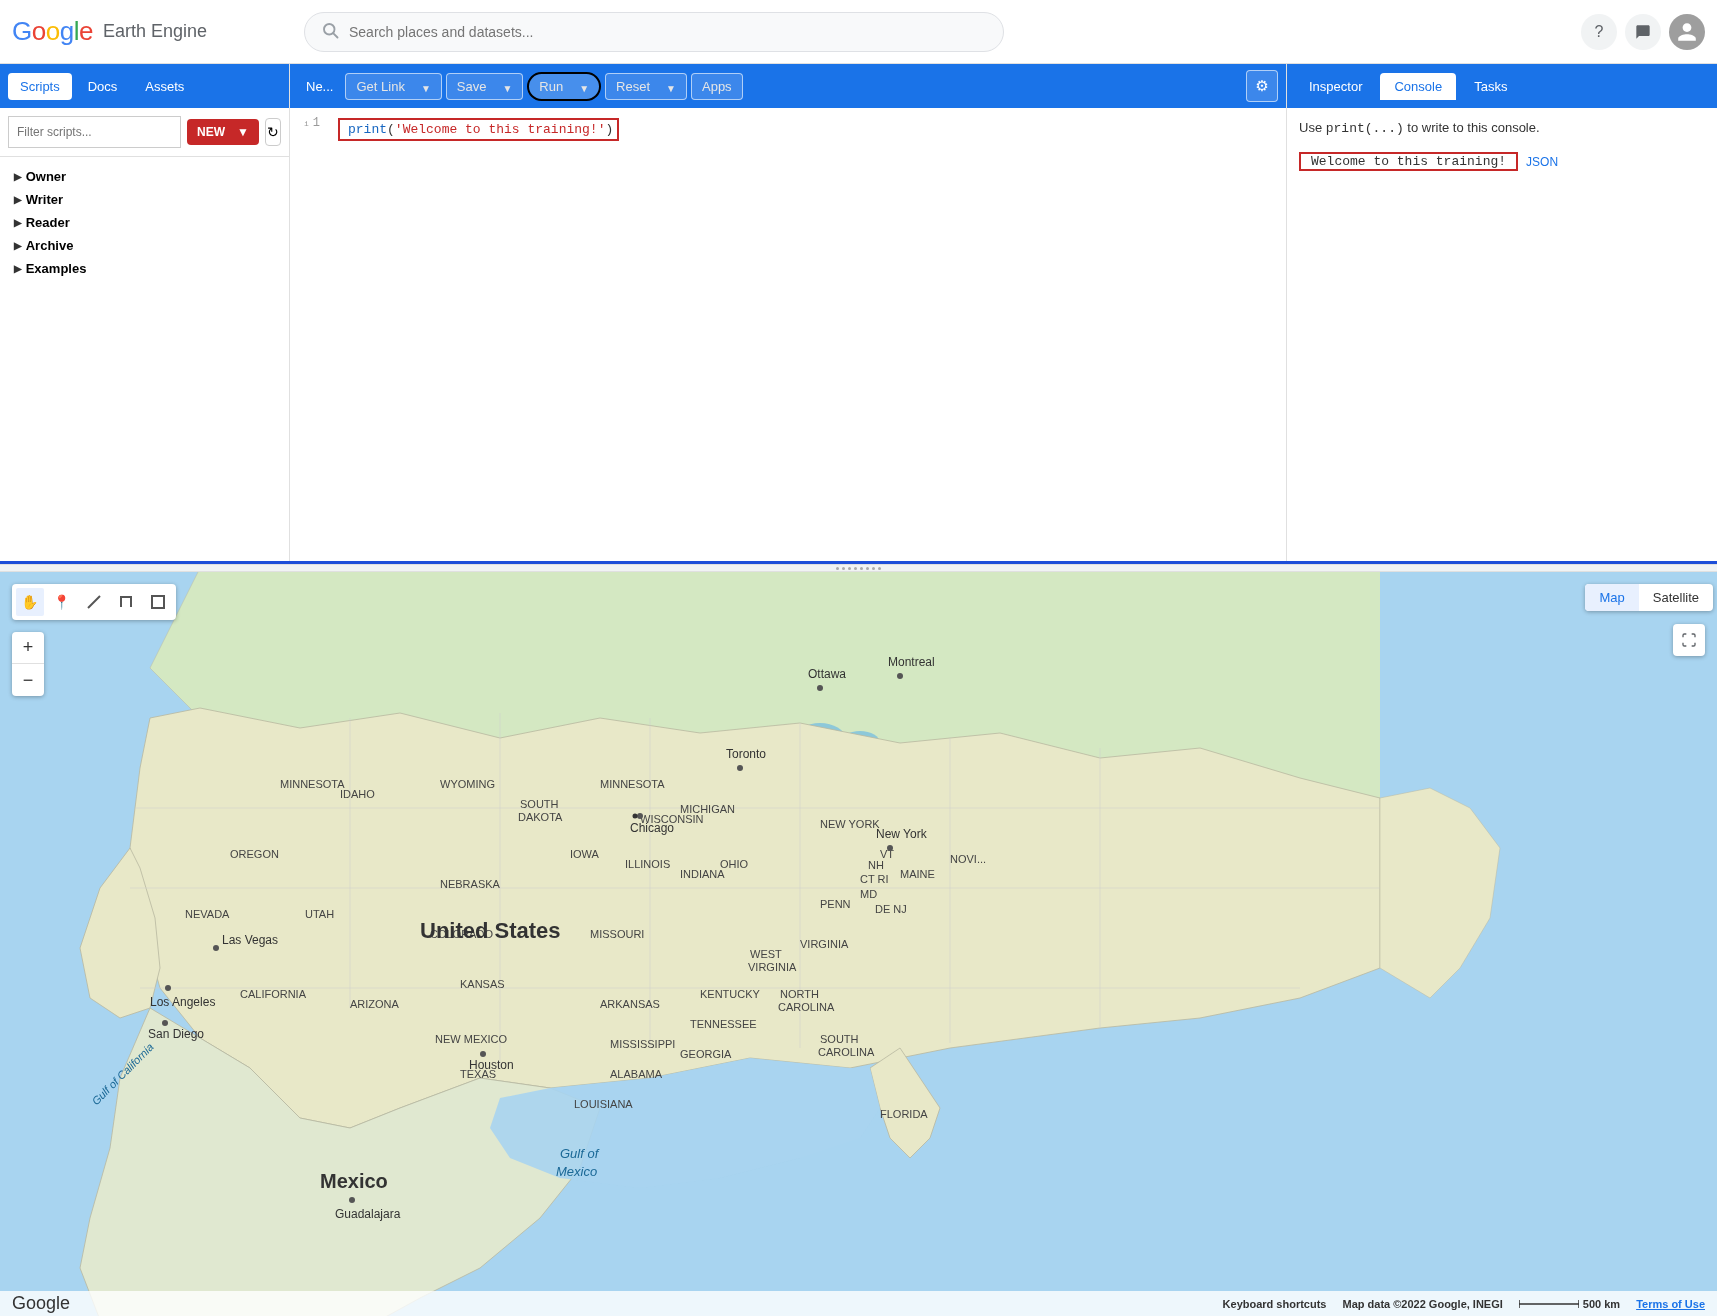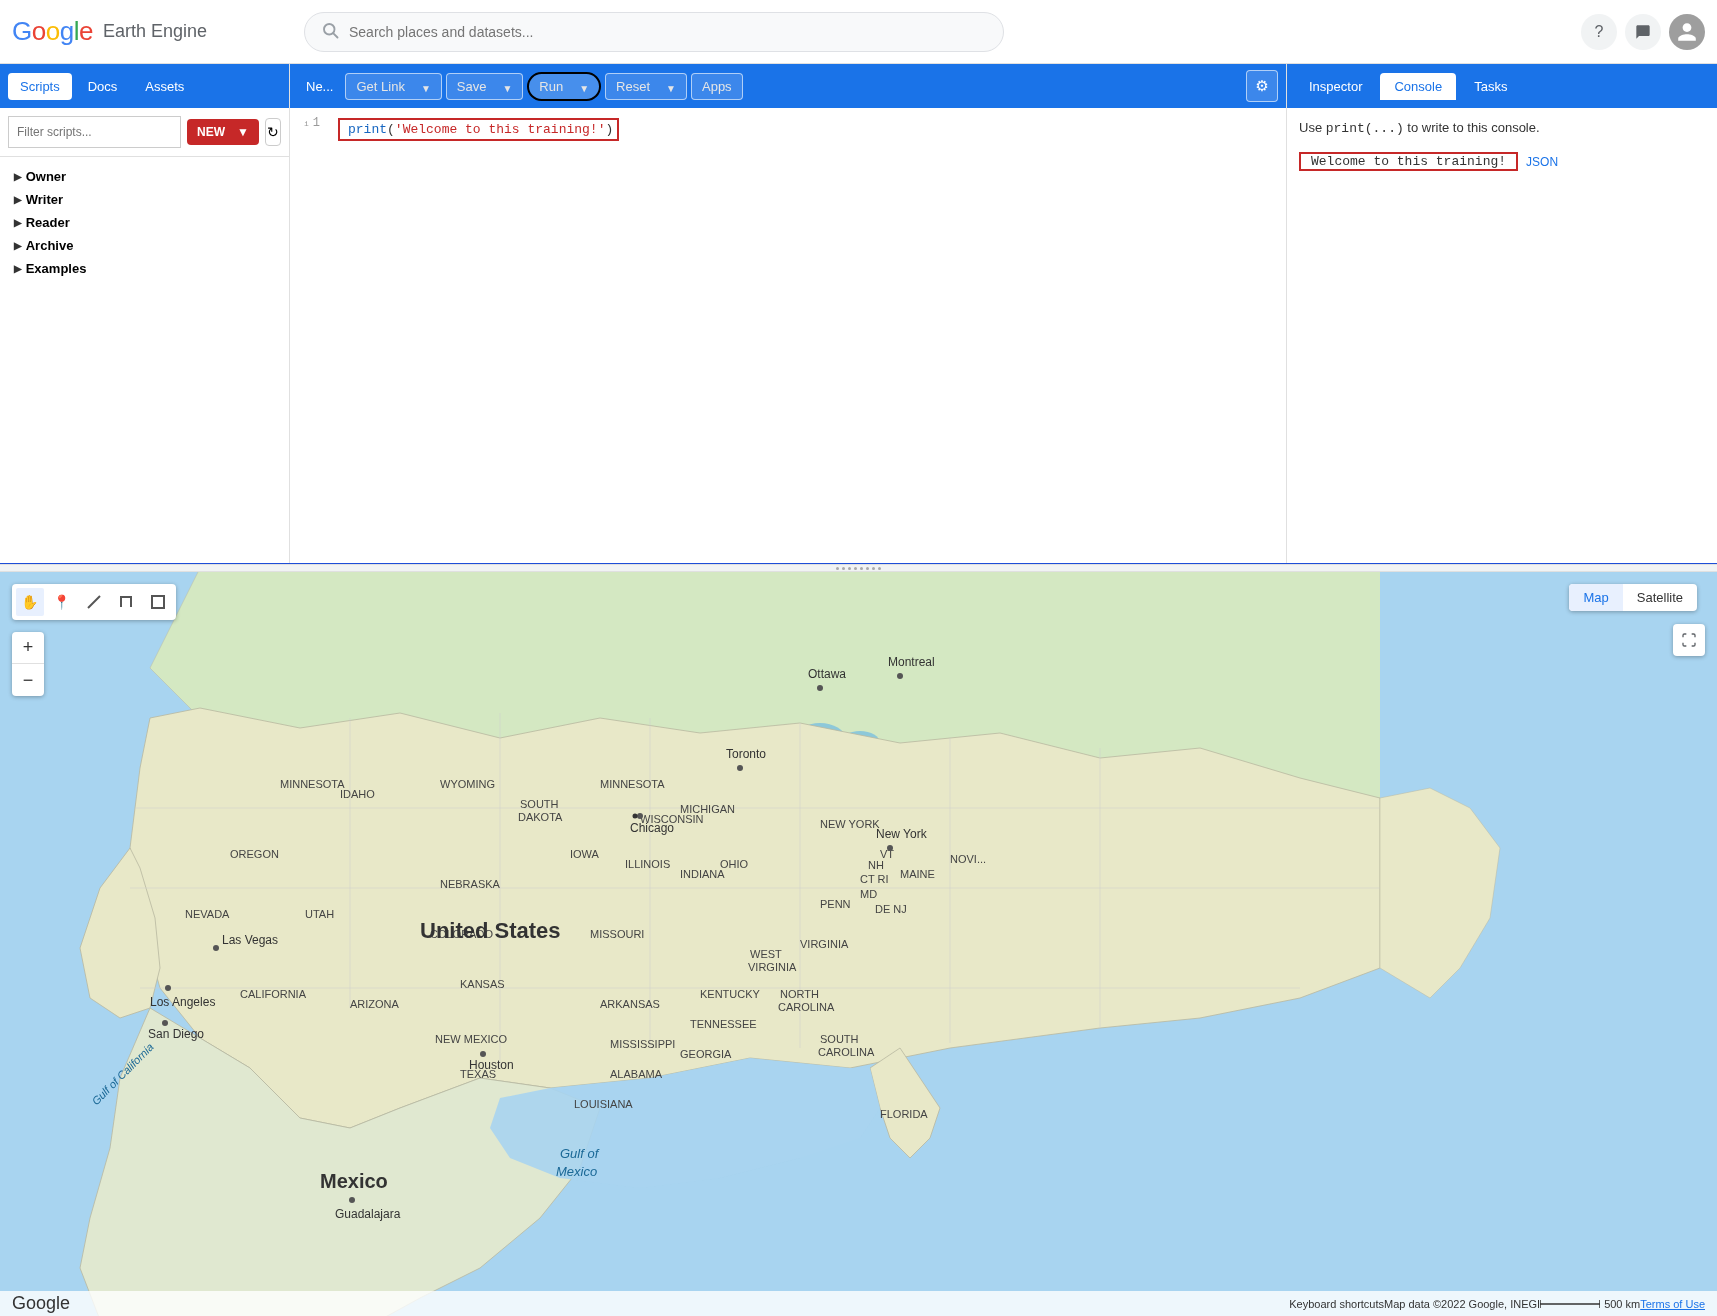--- a/index.html
+++ b/index.html
@@ -88,21 +88,21 @@
     .main-layout {
       display: flex;
       flex-direction: column;
       height: calc(1316px - 64px);
     }
 
     
     .panels-row {
       display: flex;
       height: 500px;
-      border-bottom: 1px solid #1d4ed8;
+      border-bottom: 3px solid #1d4ed8;
     }
 
     
     .left-panel {
       width: 290px;
       min-width: 290px;
       background: #fff;
       border-right: 1px solid #e0e0e0;
       display: flex;
       flex-direction: column;
@@ -393,21 +393,21 @@
       font-weight: 300;
       color: #333;
       border-bottom: 1px solid #e0e0e0;
       display: flex; align-items: center; justify-content: center;
     }
     .zoom-btn:last-child { border-bottom: none; }
 
     .map-type-control {
       position: absolute;
       top: 12px;
-      right: 20px;
+      right: 4px;
       display: flex;
       background: #fff;
       border-radius: 4px;
       box-shadow: 0 1px 4px rgba(0,0,0,0.3);
       overflow: hidden;
     }
     .map-type-btn {
       padding: 6px 14px;
       border: none;
       background: transparent;
@@ -446,22 +446,24 @@
       font-size: 11px;
       color: #333;
     }
     .google-watermark {
       font-size: 18px;
       font-weight: 500;
       color: #333;
     }
     .map-attribution {
       display: flex;
+      gap: 16px;
       font-size: 11px;
       color: #333;
+      font-weight: bold;
     }
     .terms-link {
       color: #1a73e8;
       text-decoration: underline;
       cursor: pointer;
     }
     .scale-bar {
       display: flex;
       align-items: center;
       gap: 4px;

